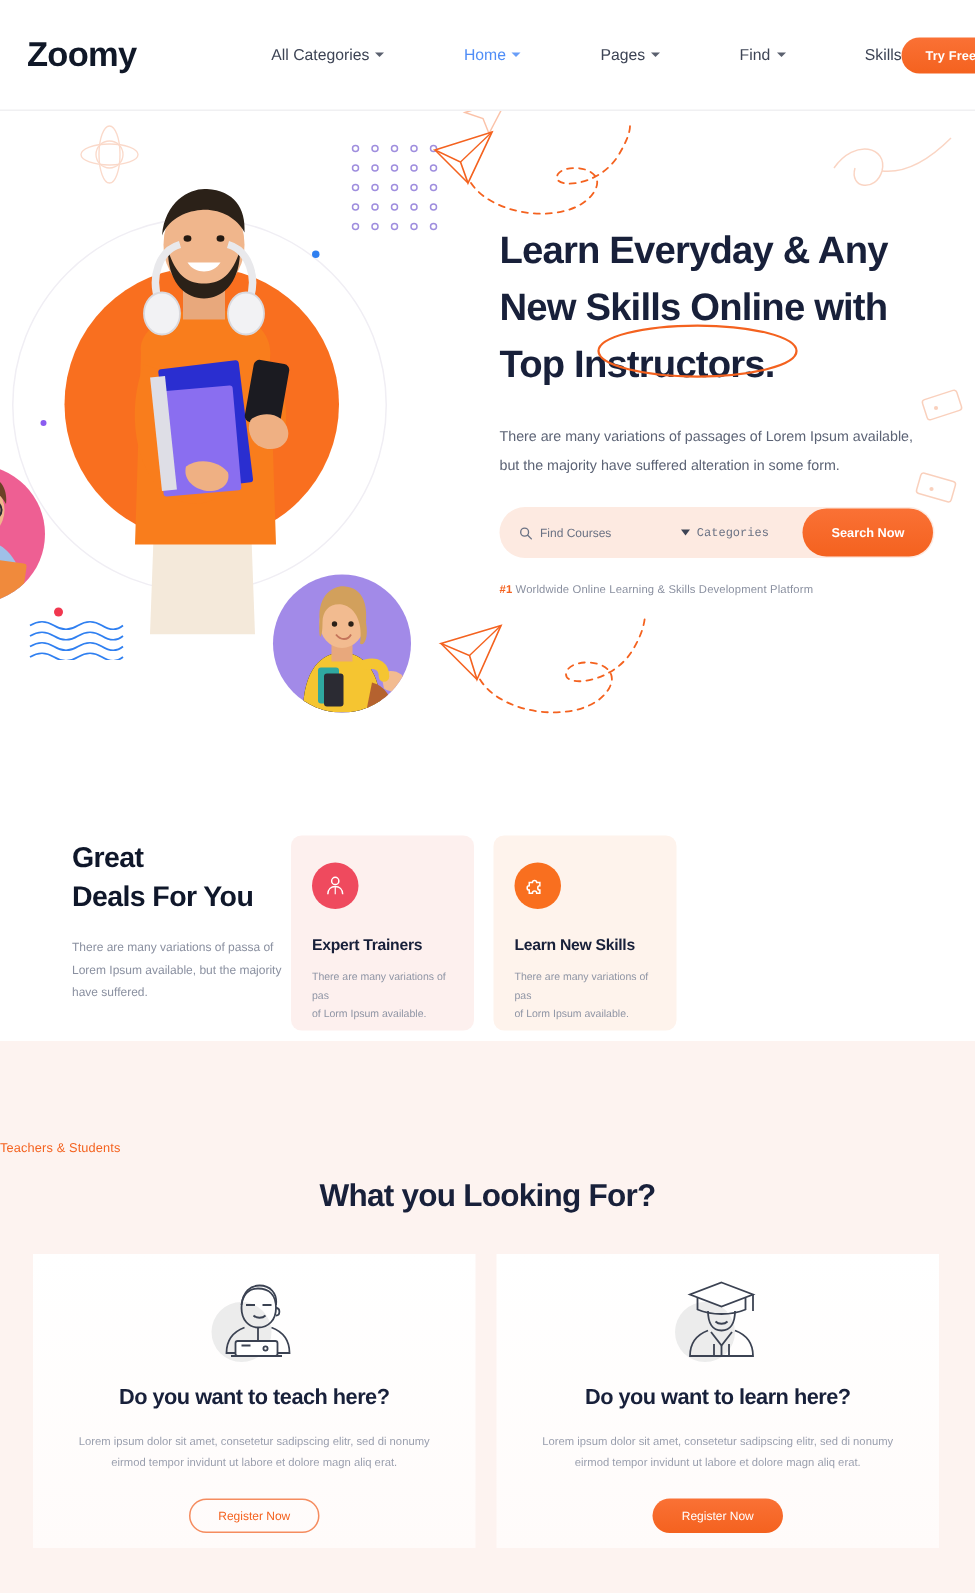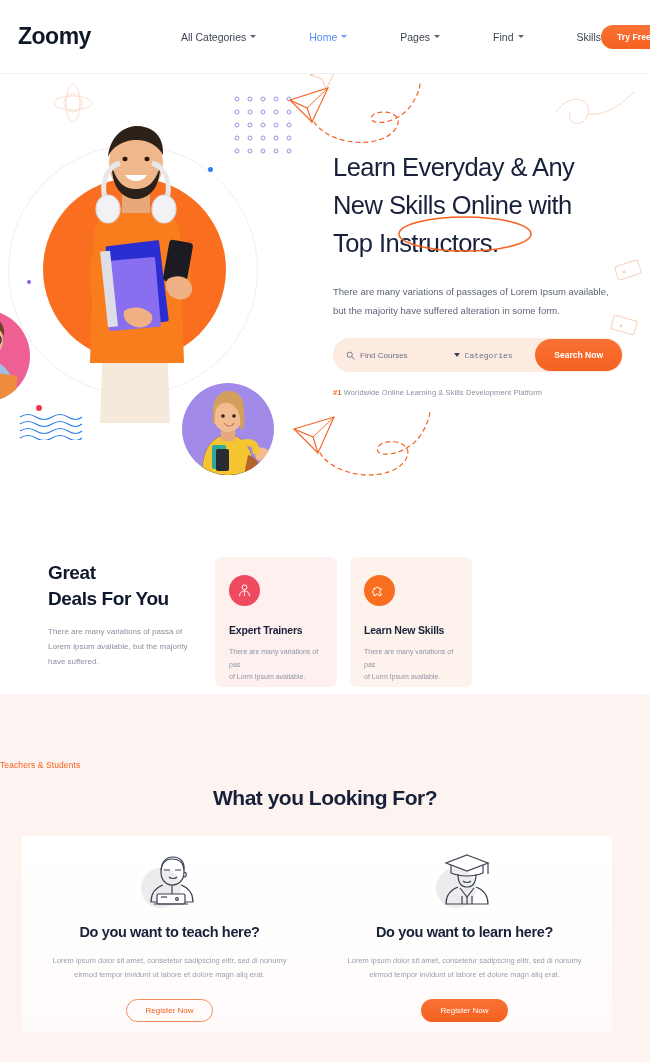--- a/index.html
+++ b/index.html
@@ -63,21 +63,21 @@
   }
   .circ-purple {
     position:absolute; left:212px; top:258px; width:92px; height:92px;
     border-radius:50%; background:#a28ae8; overflow:hidden;
   }
   .waves { left:18px; top:352px; }
   .dot { position:absolute; border-radius:50%; }
 
   .hero-text { position:absolute; left:333px; top:88px; width:300px; }
   .hero-h1 {
-    font-size:25.5px; line-height:38px; font-weight:normal;
+    font-size:25.5px; line-height:38px; font-weight:bold;
     letter-spacing:-0.55px; color:#18203a; position:relative;
   }
   .circle-mark { position:absolute; left:62px; top:66px; }
   .hero-p {
     margin-top:20px; font-size:9.5px; line-height:19px; color:#5c6375;
     width:286px;
   }
   .searchbar {
     margin-top:18px; width:290px; height:34px; border-radius:40px;
     background:#fdeae1; display:flex; align-items:center; position:relative;
@@ -94,21 +94,21 @@
   }
   .hero-note { margin-top:16px; font-size:7.5px; color:#8a90a0; letter-spacing:.1px; }
   .hero-note b { color:#f4621f; font-weight:bold; }
 
   
   .deals { position:absolute; left:0; top:470px; width:650px; height:210px; }
   .deals-left { position:absolute; left:48px; top:30px; width:145px; }
   .deals-h2 { font-size:19px; line-height:26px; font-weight:bold; letter-spacing:-0.4px; color:#0f172a; }
   .deals-p { margin-top:12px; font-size:8px; line-height:15px; color:#8a90a0; }
 
-  .cards { position:absolute; left:215px; top:27px; display:flex; gap:13px; }
+  .cards { position:absolute; left:194px; top:27px; display:flex; gap:13px; }
   .card {
     width:122px; height:130px; border-radius:7px; padding:18px 14px 0 14px;
   }
   .card-icon {
     width:31px;height:31px;border-radius:50%;
     display:flex;align-items:center;justify-content:center;
   }
   .card-title { margin-top:18px; font-size:10.5px; font-weight:bold; color:#18203a; letter-spacing:-0.2px; }
   .card-p { margin-top:10px; font-size:7px; line-height:12.5px; color:#8f95a5; }
 
@@ -119,21 +119,21 @@
   }
   .eyebrow {
     text-align:left; margin-top:66px; font-size:8.5px; color:#f4621f;
     letter-spacing:.1px; cursor:pointer;
   }
   .lf-h2 {
     text-align:center; margin-top:16px; font-size:21px; font-weight:bold;
     letter-spacing:-0.5px; color:#18203a;
   }
   .lf-cards {
-    position:absolute; left:22px; top:142px; display:flex; 
+    position:absolute; left:22px; top:142px; display:flex; gap:14px;
   }
   .lf-card {
     width:295px; height:196px;
     background:linear-gradient(180deg,#ffffff 0%,#fffbfa 100%);
     display:flex; flex-direction:column; align-items:center; padding-top:16px;
   }
   .lf-icon-wrap { position:relative; width:62px; height:62px; }
   .lf-icon-blob {
     position:absolute; left:2px; top:16px; width:40px; height:40px;
     border-radius:50%; background:#ececec;

